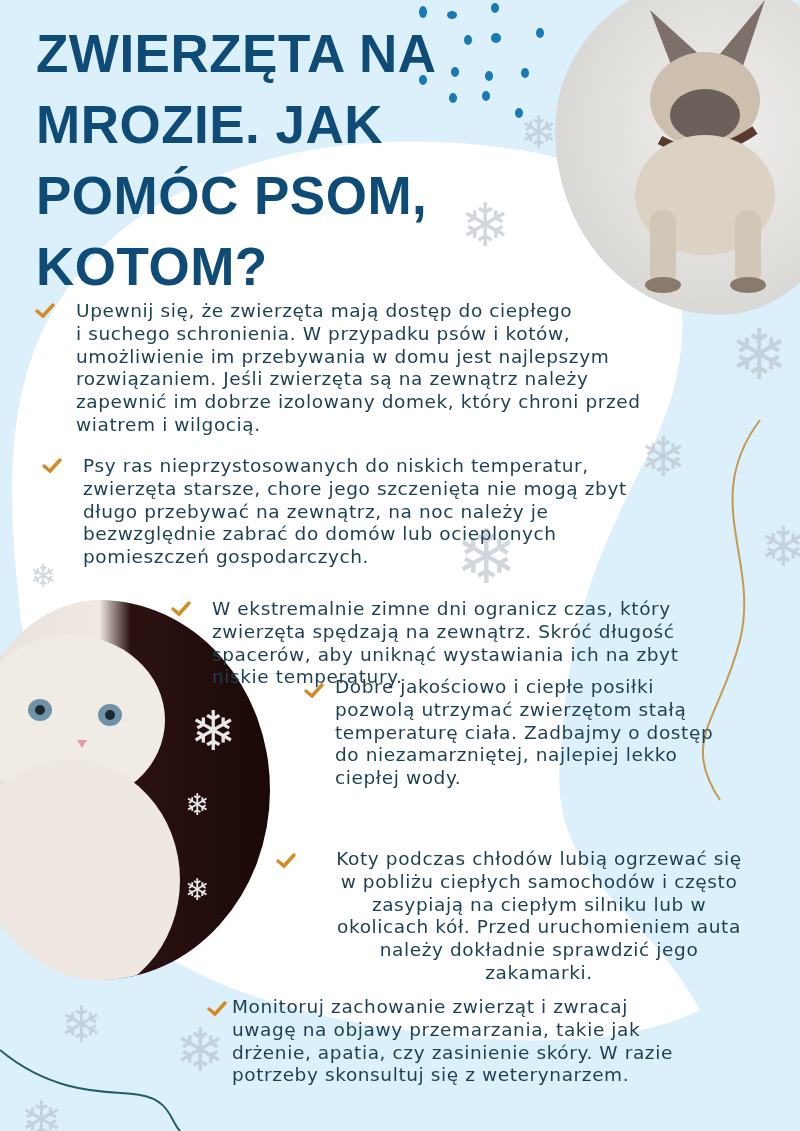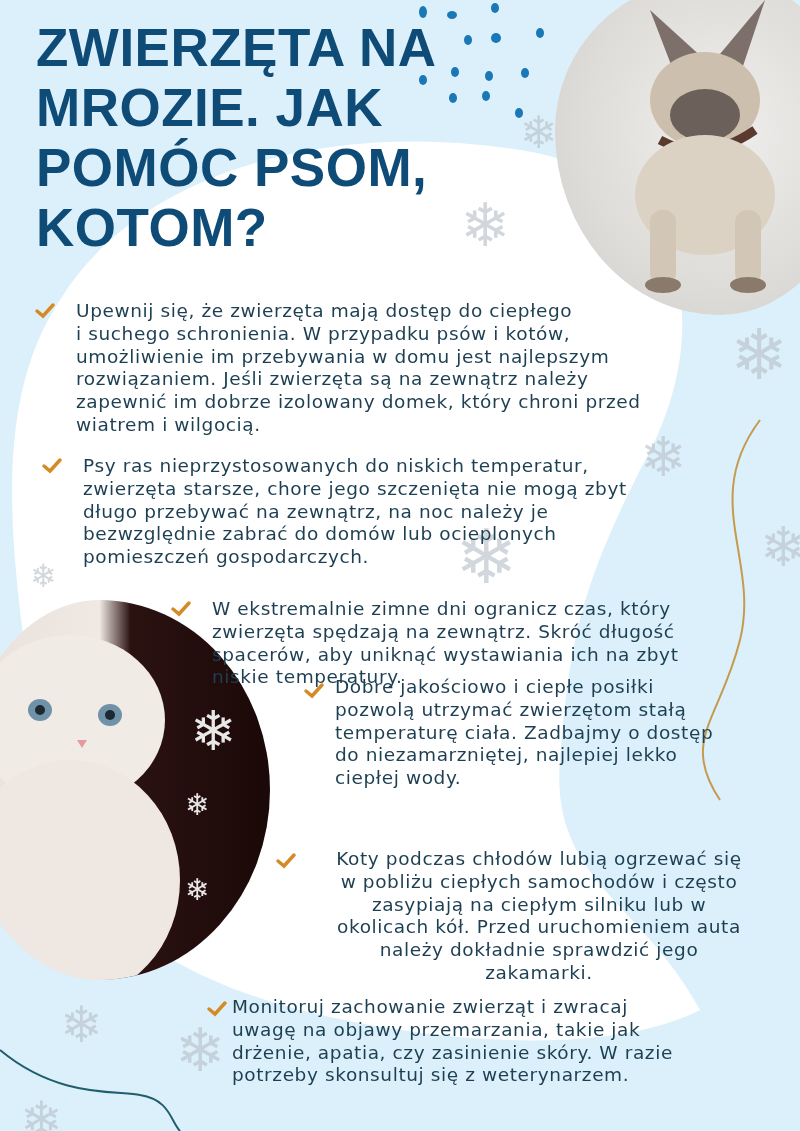--- a/index.html
+++ b/index.html
@@ -1,18 +1,18 @@
 <!DOCTYPE html>
 <html><head>
 <meta charset="utf-8">
 <style>
   html, body { margin:0; padding:0; }
   body { width:800px; height:1131px; position:relative; overflow:hidden; background:#dcf0fb; font-family:"DejaVu Sans", sans-serif; }
   .bg-layer { position:absolute; inset:0; pointer-events:none; }
-  .title { position:absolute; left:36px; top:18px; width:460px; margin:0; font-family:"Liberation Sans", sans-serif; font-weight:bold; font-size:53px; line-height:60px; color:#0e4c77; letter-spacing:0.5px; z-index:3; }
+  .title { position:absolute; left:36px; top:18px; width:460px; margin:0; font-family:"Liberation Sans", sans-serif; font-weight:bold; font-size:53px; line-height:71px; color:#0e4c77; letter-spacing:0.5px; z-index:3; }
   .photo { position:absolute; overflow:hidden; z-index:2; }
   .dog { left:555px; top:-20px; width:300px; height:335px; border-radius:50% 40% 45% 55% / 45% 50% 50% 55%; background:radial-gradient(ellipse at 55% 45%, #f0efed 0%, #dedcd9 60%, #cfcdca 100%); }
   .cat { left:-40px; top:600px; width:310px; height:380px; border-radius:45% 55% 55% 45% / 50% 50% 50% 50%; background:linear-gradient(90deg, #e9e1db 0%, #efe8e3 45%, #2b1211 55%, #1a0908 100%); }
   .bullet { position:absolute; z-index:3; color:#1d3f52; font-size:18.5px; line-height:22.8px; letter-spacing:0.6px; }
   .bullet .check { position:absolute; left:-42px; top:0; width:22px; height:22px; }
   .bullet p { margin:0; white-space:pre-line; }
   .snow { position:absolute; color:#b9c3ca; opacity:0.65; font-size:60px; line-height:1; z-index:1; }
 </style>
 </head>
 <body>

